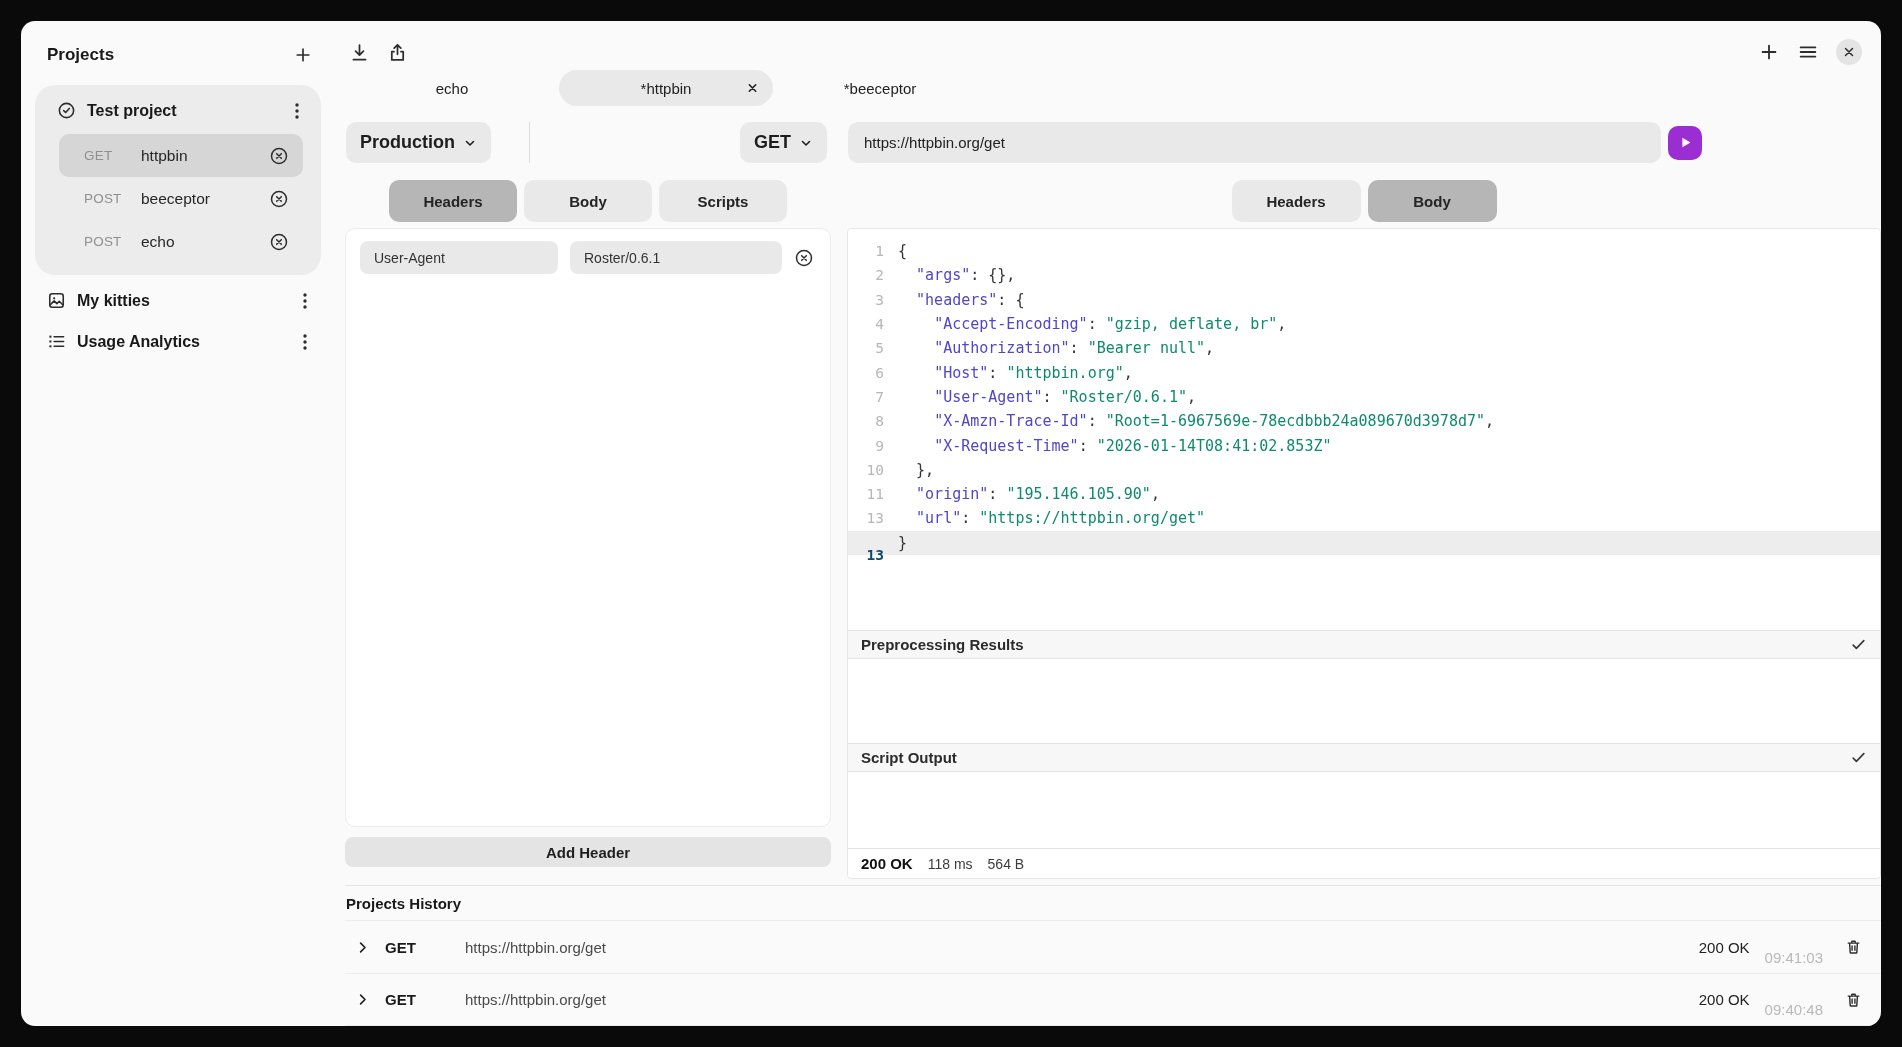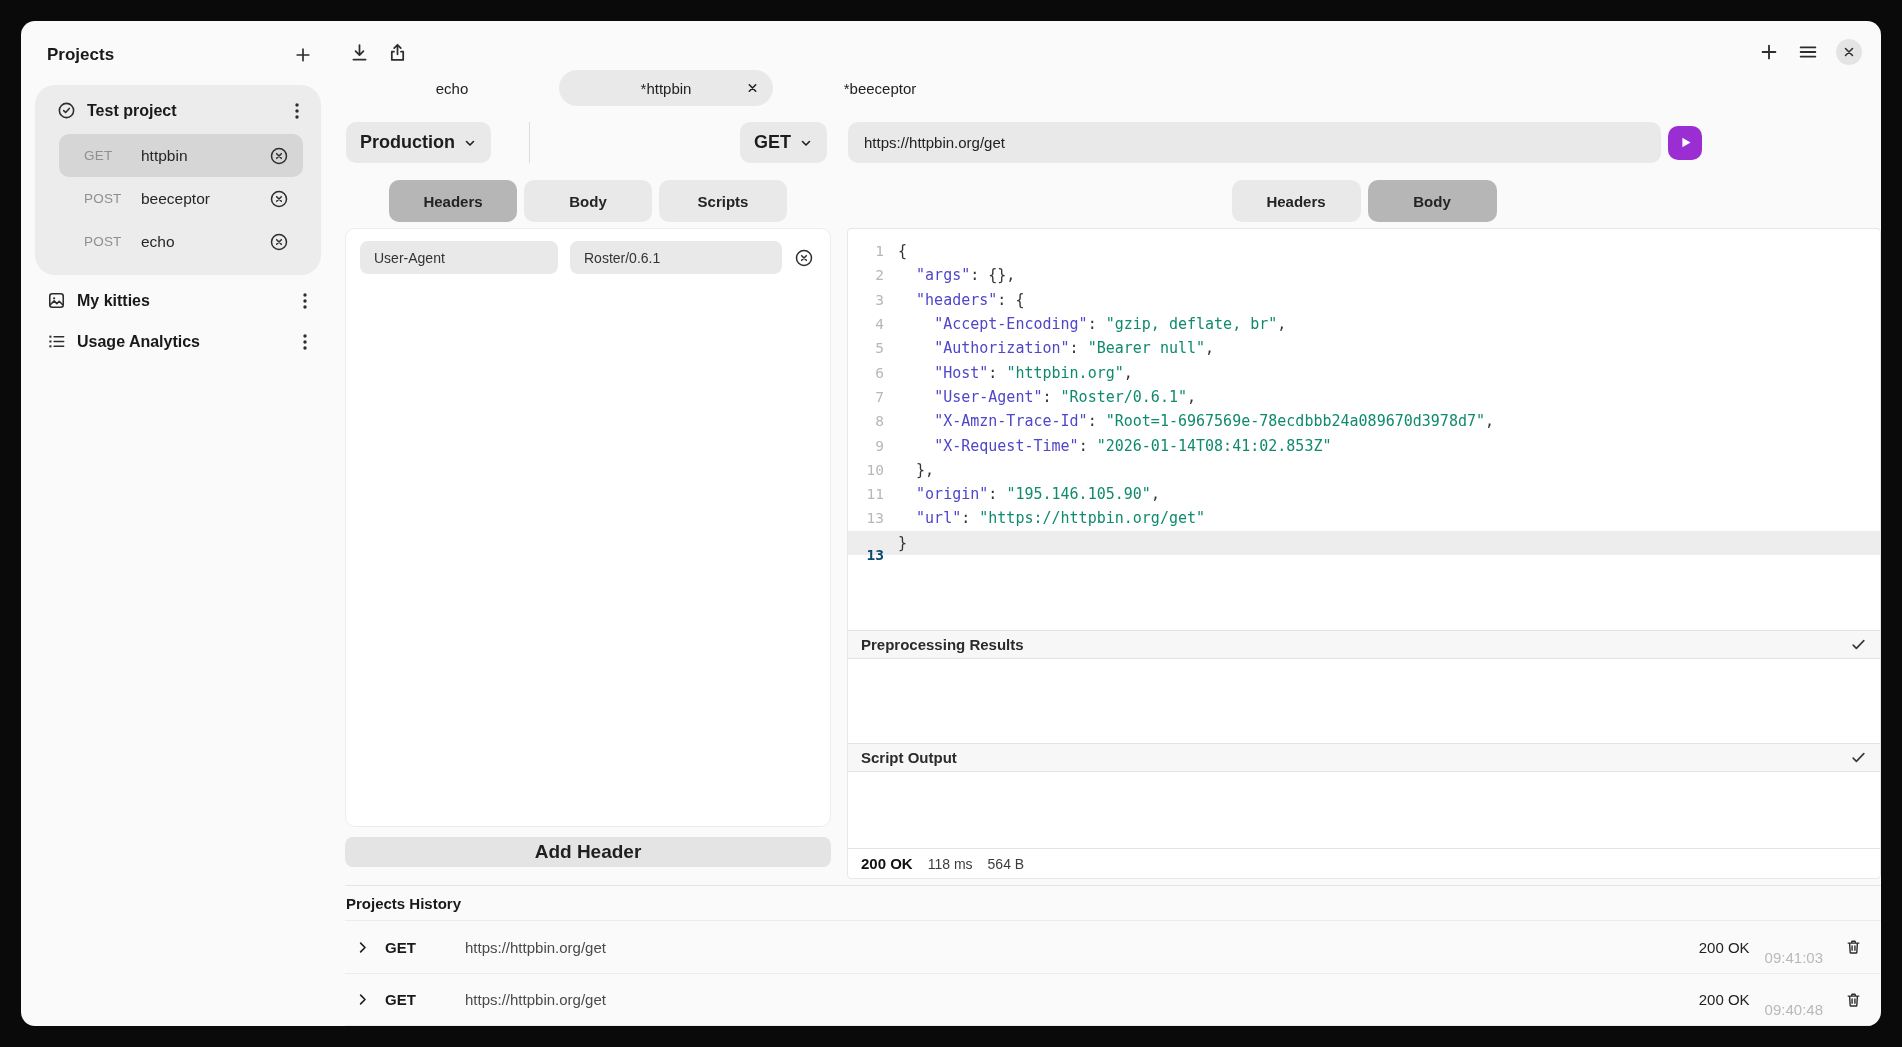--- a/index.html
+++ b/index.html
@@ -112,21 +112,21 @@
   .hdr-input {
     height:33px; background:#e9e9e9; border:none; border-radius:8px;
     padding:0 14px; font-size:14px; color:#333;
     display:flex; align-items:center;
   }
   .hdr-key { width:198px; }
   .hdr-val { width:212px; }
   .add-header-btn {
     margin:10px 0 12px 0; height:30px; width:100%;
     background:#e4e4e4; border:none; border-radius:8px;
-    font-size:19px; font-weight:700; color:#1f1f1f; cursor:pointer;
+    font-size:15px; font-weight:700; color:#1f1f1f; cursor:pointer;
     font-family:"Liberation Sans", sans-serif;
   }
 
   .response-pane { flex:1; display:flex; flex-direction:column; min-width:0; }
   .response-pane .ptab { width:129px; }
   .response-card {
     margin-top:10px; flex:1;
     background:#fff; border:1px solid #e7e7e7; border-radius:4px;
     display:flex; flex-direction:column; min-height:0; overflow:hidden;
   }

